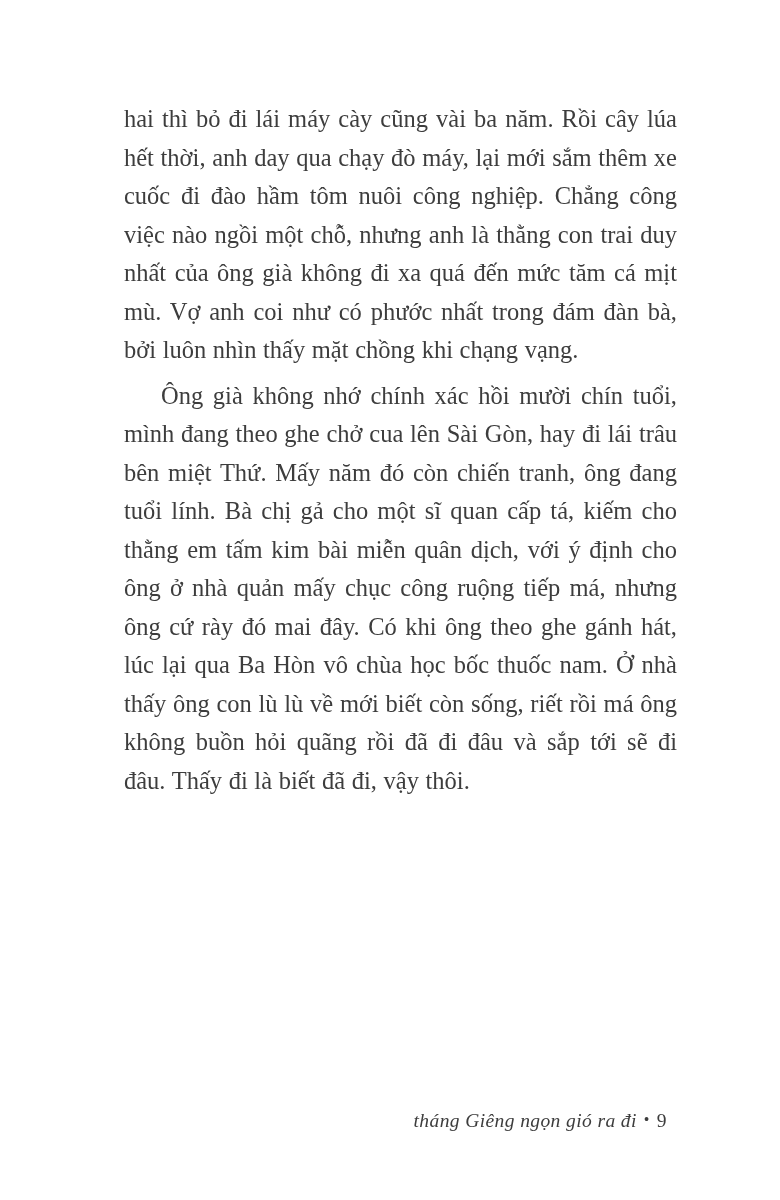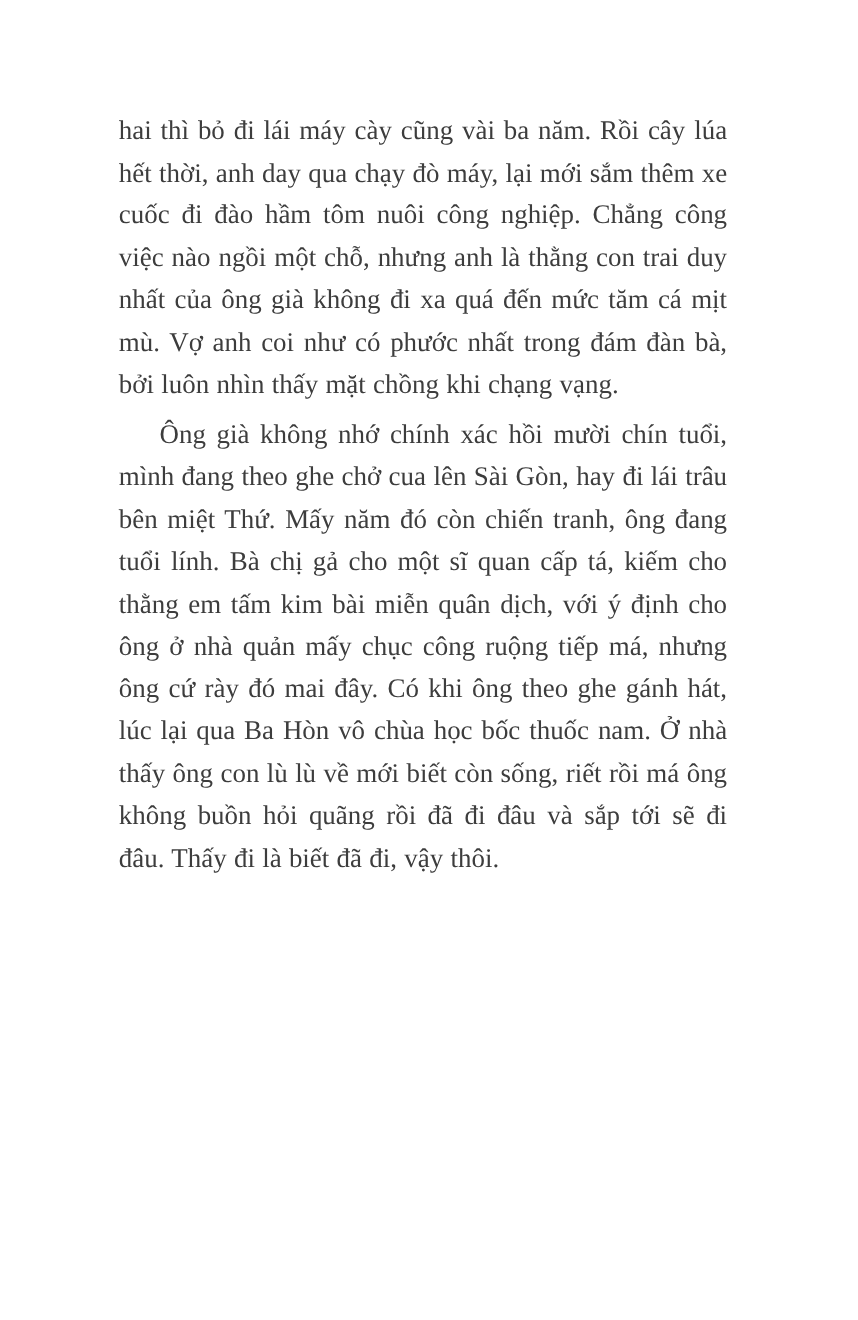--- a/index.html
+++ b/index.html
@@ -14,21 +14,21 @@
     overflow: hidden;
   }
   .page {
     position: relative;
     width: 780px;
     height: 1200px;
     background: #ffffff;
   }
   .text-block {
     position: absolute;
-    left: 108px;
+    left: 124px;
     top: 100px;
     width: 553px;
   }
   .para {
     margin: 0 0 7px 0;
     font-size: 24.5px;
     line-height: 38.5px;
     color: #3d3d3d;
     text-align: justify;
     text-indent: 37px;
@@ -61,14 +61,17 @@
 </head>
 <body>
 
 <div class="page">
 
   <div class="text-block">
     <p class="para no-indent">hai thì bỏ đi lái máy cày cũng vài ba năm. Rồi cây lúa hết thời, anh day qua chạy đò máy, lại mới sắm thêm xe cuốc đi đào hầm tôm nuôi công nghiệp. Chẳng công việc nào ngồi một chỗ, nhưng anh là thằng con trai duy nhất của ông già không đi xa quá đến mức tăm cá mịt mù. Vợ anh coi như có phước nhất trong đám đàn bà, bởi luôn nhìn thấy mặt chồng khi chạng vạng.</p>
     <p class="para">Ông già không nhớ chính xác hồi mười chín tuổi, mình đang theo ghe chở cua lên Sài Gòn, hay đi lái trâu bên miệt Thứ. Mấy năm đó còn chiến tranh, ông đang tuổi lính. Bà chị gả cho một sĩ quan cấp tá, kiếm cho thằng em tấm kim bài miễn quân dịch, với ý định cho ông ở nhà quản mấy chục công ruộng tiếp má, nhưng ông cứ rày đó mai đây. Có khi ông theo ghe gánh hát, lúc lại qua Ba Hòn vô chùa học bốc thuốc nam. Ở nhà thấy ông con lù lù về mới biết còn sống, riết rồi má ông không buồn hỏi quãng rồi đã đi đâu và sắp tới sẽ đi đâu. Thấy đi là biết đã đi, vậy thôi.</p>
   </div>
 
+  <div class="footer">
+    <span class="running-title">tháng Giêng ngọn gió ra đi</span><span class="sep">•</span><span class="page-num">9</span>
+  </div>
 
 </div>
 
 </body></html>

